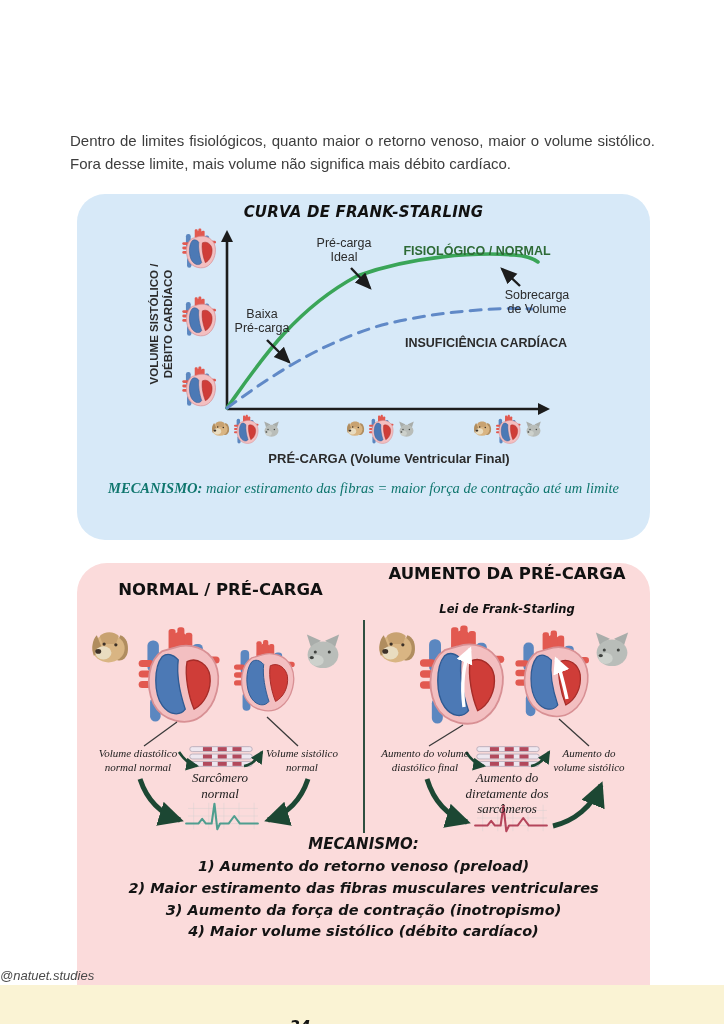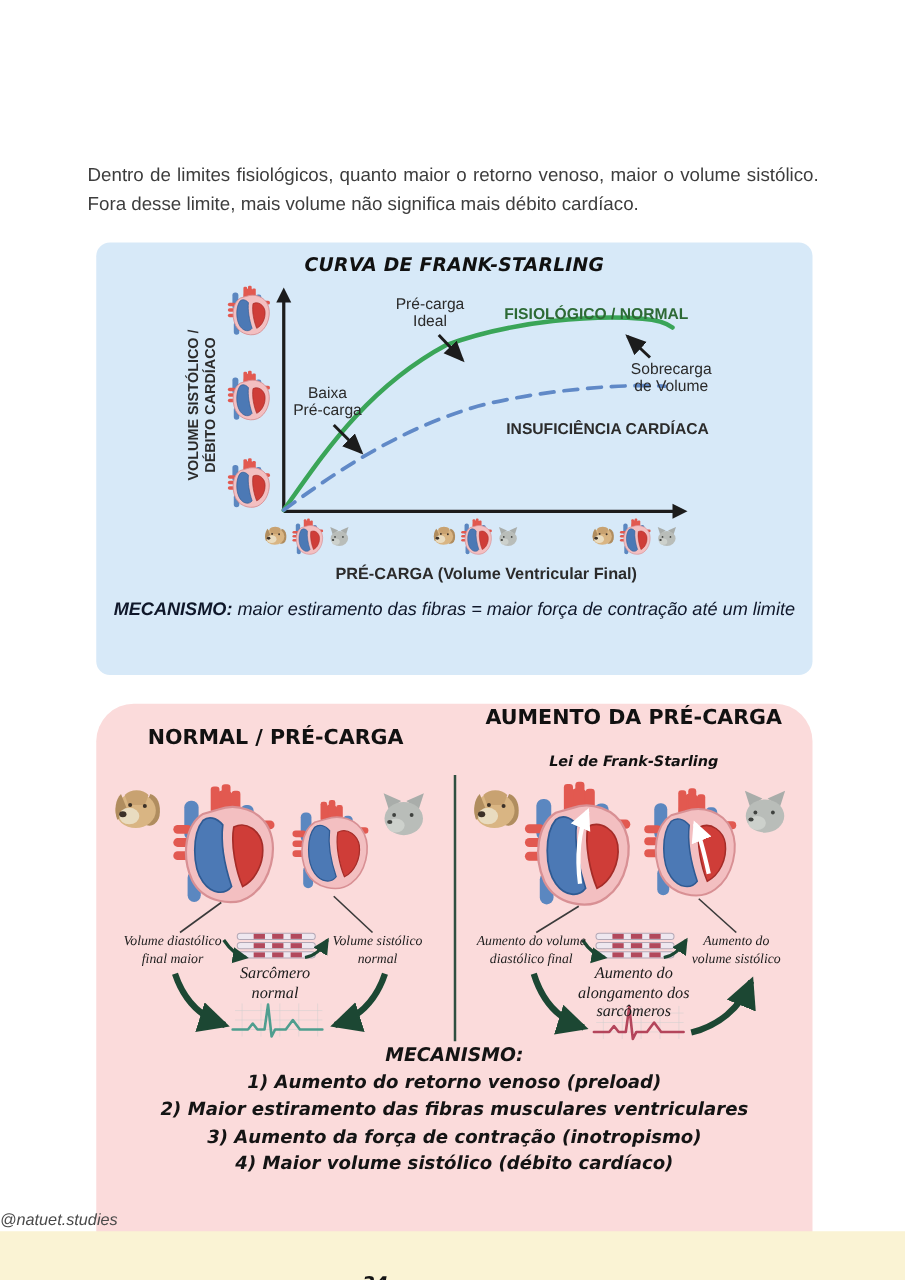--- a/index.html
+++ b/index.html
@@ -5,33 +5,33 @@
   html,body{margin:0;padding:0;background:#ffffff;}
   .page{position:relative;width:724px;height:1024px;background:#ffffff;overflow:hidden;
         font-family:"Liberation Sans",sans-serif;color:#3d3d3d;}
   .para{position:absolute;left:70px;width:585px;margin:0;font-size:15px;line-height:1.5;
         text-align:justify;color:#3d3d3d;}
   .para1{top:68px;}
   .para2{top:130px;}
 
   
   .panel-blue{position:absolute;left:77px;top:194px;width:573px;height:346px;
-              background:#d7e9f8;border-radius:11px;}
+              background:#d7e9f8;border-radius:28px;}
   .panel-blue h2{position:absolute;top:9px;left:0;width:100%;margin:0;text-align:center;
                  font-family:"DejaVu Sans",sans-serif;font-style:italic;font-weight:bold;
                  font-size:15px;color:#111;letter-spacing:.2px;}
   .chart{position:absolute;left:0;top:22px;width:573px;height:252px;}
   svg text{font-family:"Liberation Sans",sans-serif;fill:#2b2b2b;}
   text.ann{font-size:12.5px;}
   text.bold{font-weight:bold;}
   text.green{fill:#2d6a35;font-weight:bold;font-size:12.5px;}
   text.axis{font-weight:bold;}
   .mech-line{position:absolute;left:6px;top:283px;width:561px;margin:0;text-align:center;
-             font-family:Liberation Sans, sans-serif;font-style:italic;font-size:14.5px;
-             line-height:1.55;color:#0f172a;}
+             font-family:Liberation Serif, serif;font-style:italic;font-size:14.5px;
+             line-height:1.55;color:#0f766e;}
   .mech-line .mech-label{font-weight:bold;}
 
   
   .panel-pink{position:absolute;left:77px;top:563px;width:573px;height:470px;
               background:#fbdbdb;border-radius:30px;}
   .col-title{position:absolute;margin:0;text-align:center;
              font-family:"DejaVu Sans",sans-serif;font-weight:bold;font-size:16.5px;color:#111;}
   .col-title.lt{left:0;top:17px;width:287px;}
   .col-title.rt{left:287px;top:1px;width:286px;}
   .col-subtitle{position:absolute;left:287px;top:39px;width:286px;text-align:center;
@@ -228,21 +228,21 @@
         <line x1="183" y1="98" x2="214" y2="127" stroke="#3a3a3a" stroke-width="1.3"></line>
         <use href="#sym-sarc" x="104" y="126" width="66" height="23"></use>
         <path d="M95,133 C101,142 107,146 113,147" fill="none" stroke="#1c4733" stroke-width="2.6" marker-end="url(#ah-green)"></path>
         <path d="M160,147 C167,146 173,141 178,133" fill="none" stroke="#1c4733" stroke-width="2.6" marker-end="url(#ah-green)"></path>
         <path d="M56,160 C64,184 80,196 96,201" fill="none" stroke="#1c4733" stroke-width="5" marker-end="url(#ah-green)"></path>
         <path d="M224,160 C216,184 200,196 184,201" fill="none" stroke="#1c4733" stroke-width="5" marker-end="url(#ah-green)"></path>
         <use href="#sym-ecg" x="100" y="180" width="76" height="34" style="color:#4f9e8f"></use>
       </svg>
       <div class="lab diast">
         <span>Volume diastólico</span>
-          <span>final maior</span>
+          <span>normal normal</span>
       </div>
       <div class="lab sarc">
         <span>Sarcômero</span>
           <span>normal</span>
       </div>
       <div class="lab syst">
         <span>Volume sistólico</span>
           <span>normal</span>
       </div>
     </div>
@@ -263,21 +263,21 @@
         <path d="M56,160 C64,186 80,198 96,203" fill="none" stroke="#1c4733" stroke-width="5" marker-end="url(#ah-green)"></path>
         <path d="M182,207 C203,202 221,188 230,166" fill="none" stroke="#1c4733" stroke-width="5" marker-end="url(#ah-green)"></path>
         <use href="#sym-ecg" x="102" y="182" width="76" height="34" style="color:#b4455b"></use>
       </svg>
       <div class="lab diast">
         <span>Aumento do volume</span>
           <span>diastólico final</span>
       </div>
       <div class="lab sarc">
         <span>Aumento do</span>
-          <span>alongamento dos</span>
+          <span>diretamente dos</span>
           <span>sarcômeros</span>
       </div>
       <div class="lab syst">
         <span>Aumento do</span>
           <span>volume sistólico</span>
       </div>
     </div>
 
     <div class="mech-block">
       <div class="mech-title">MECANISMO:</div>

